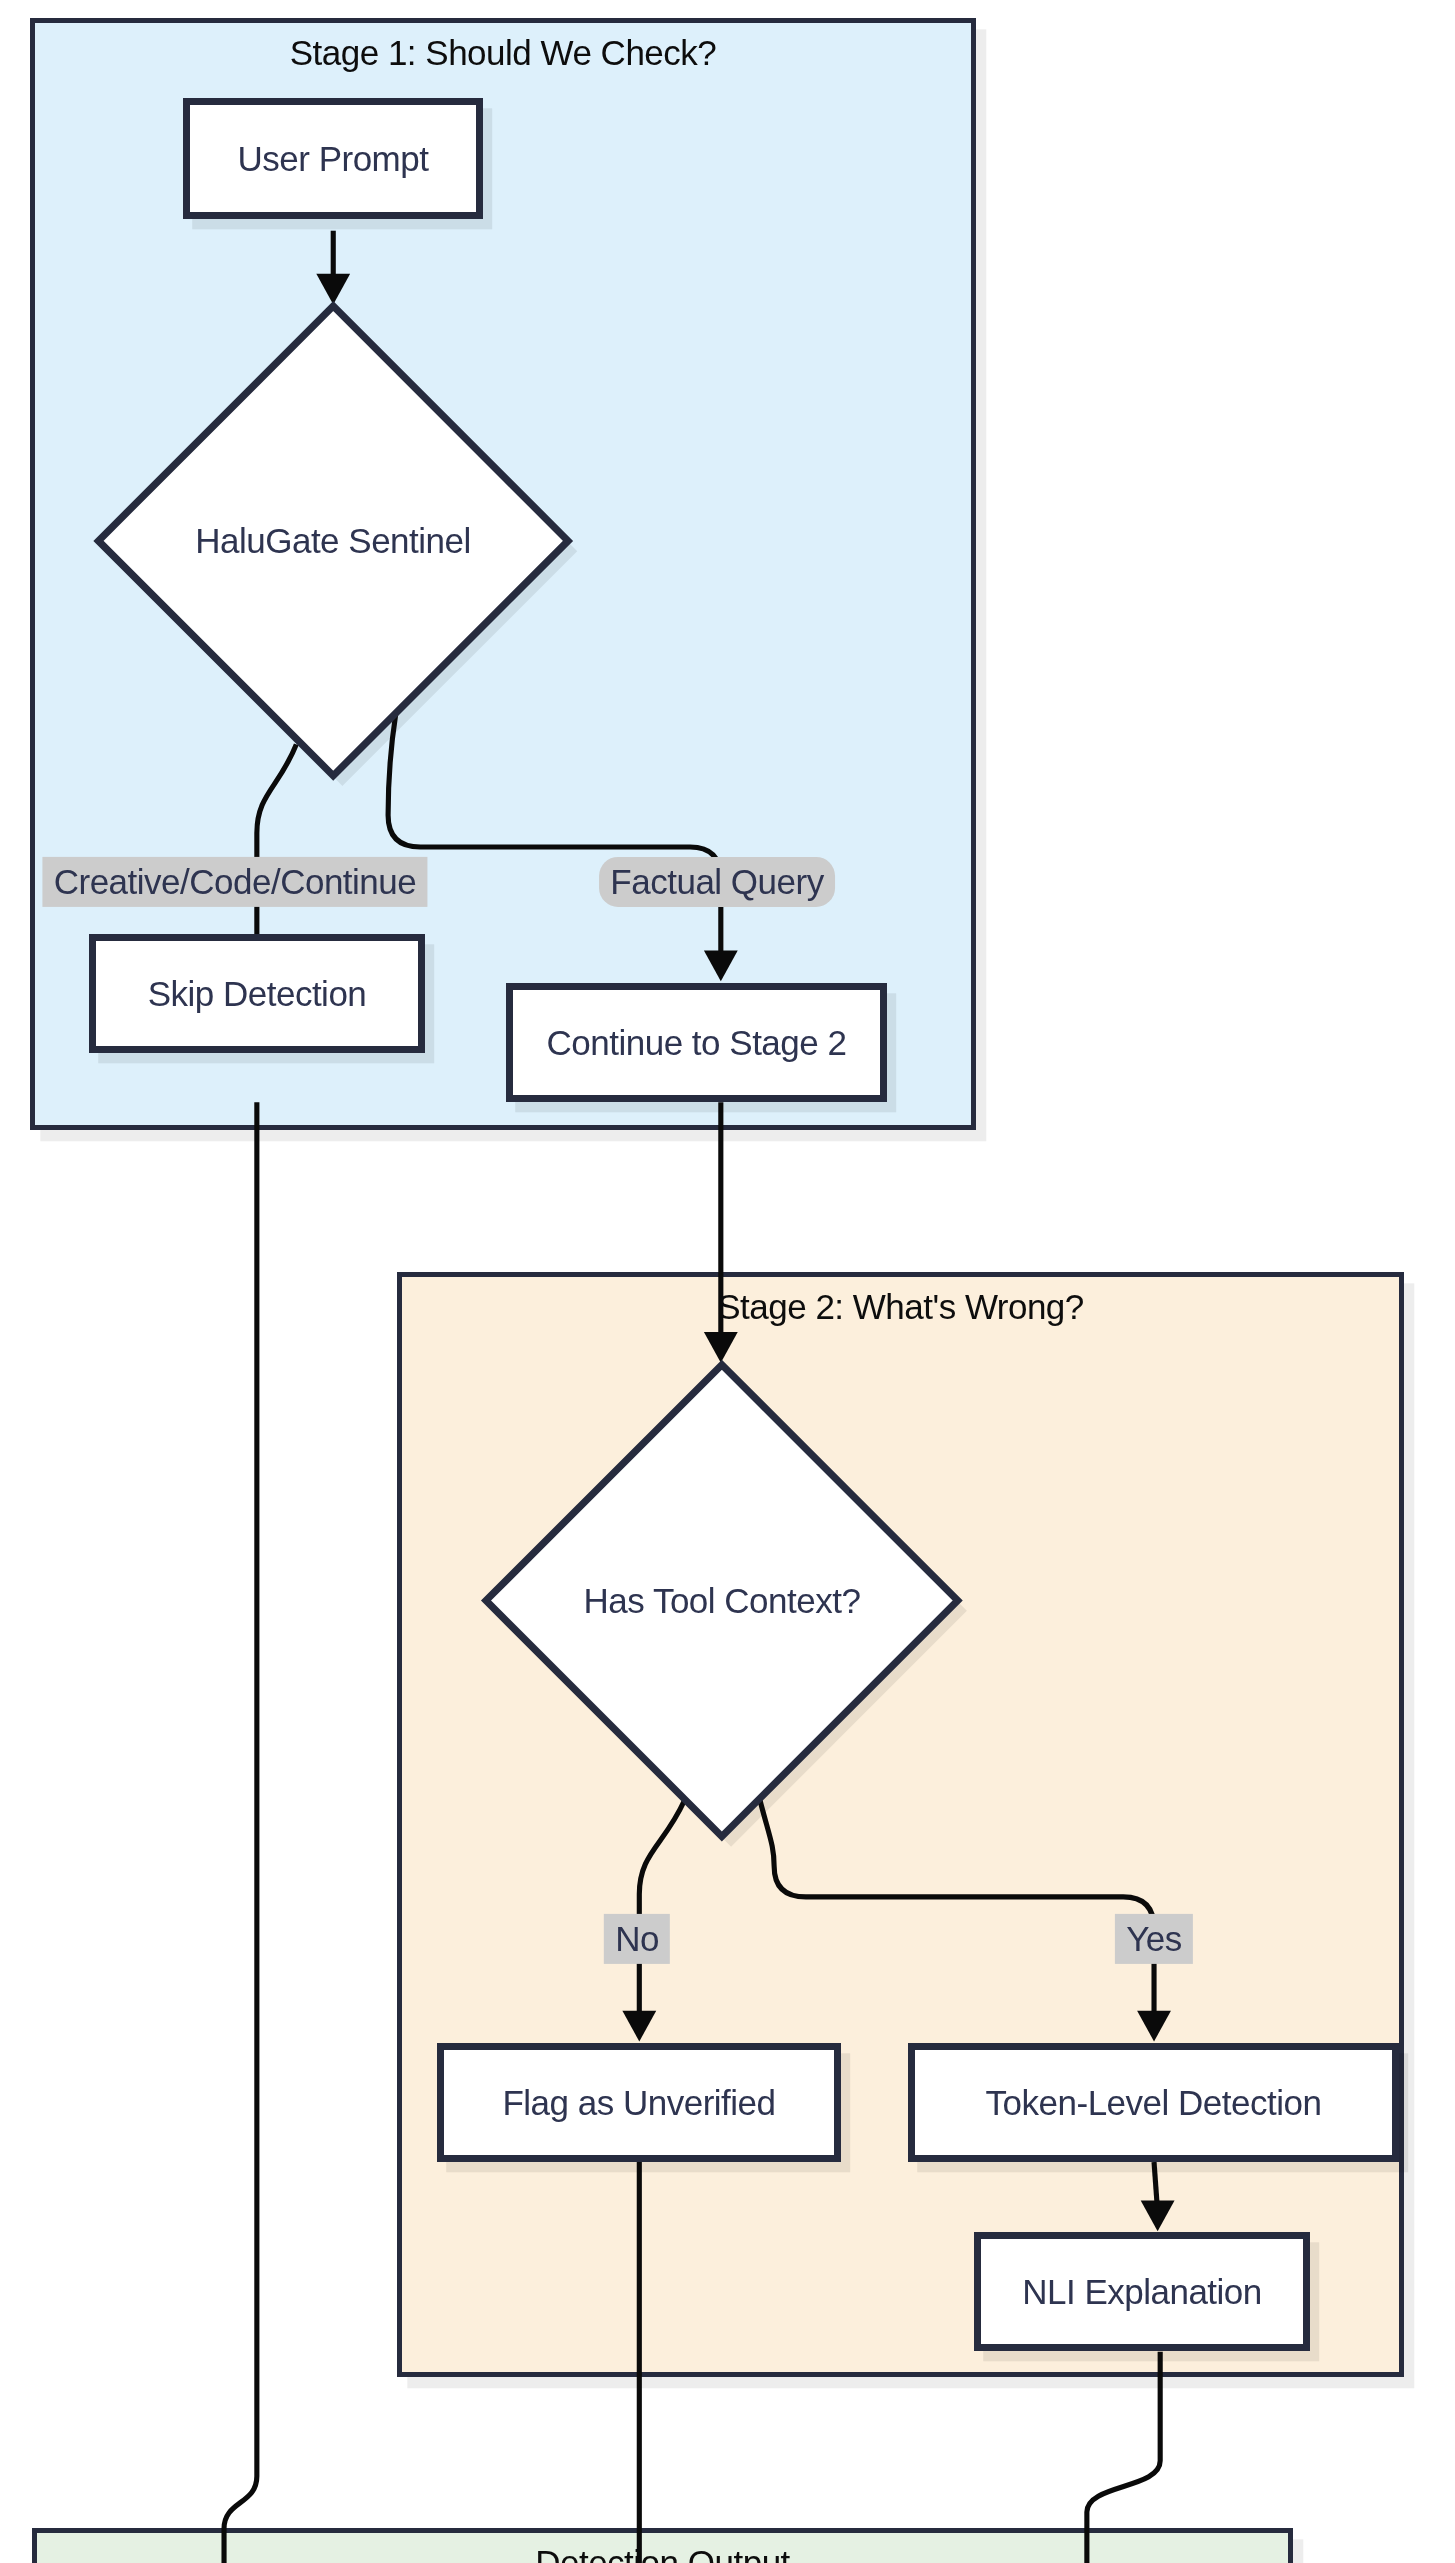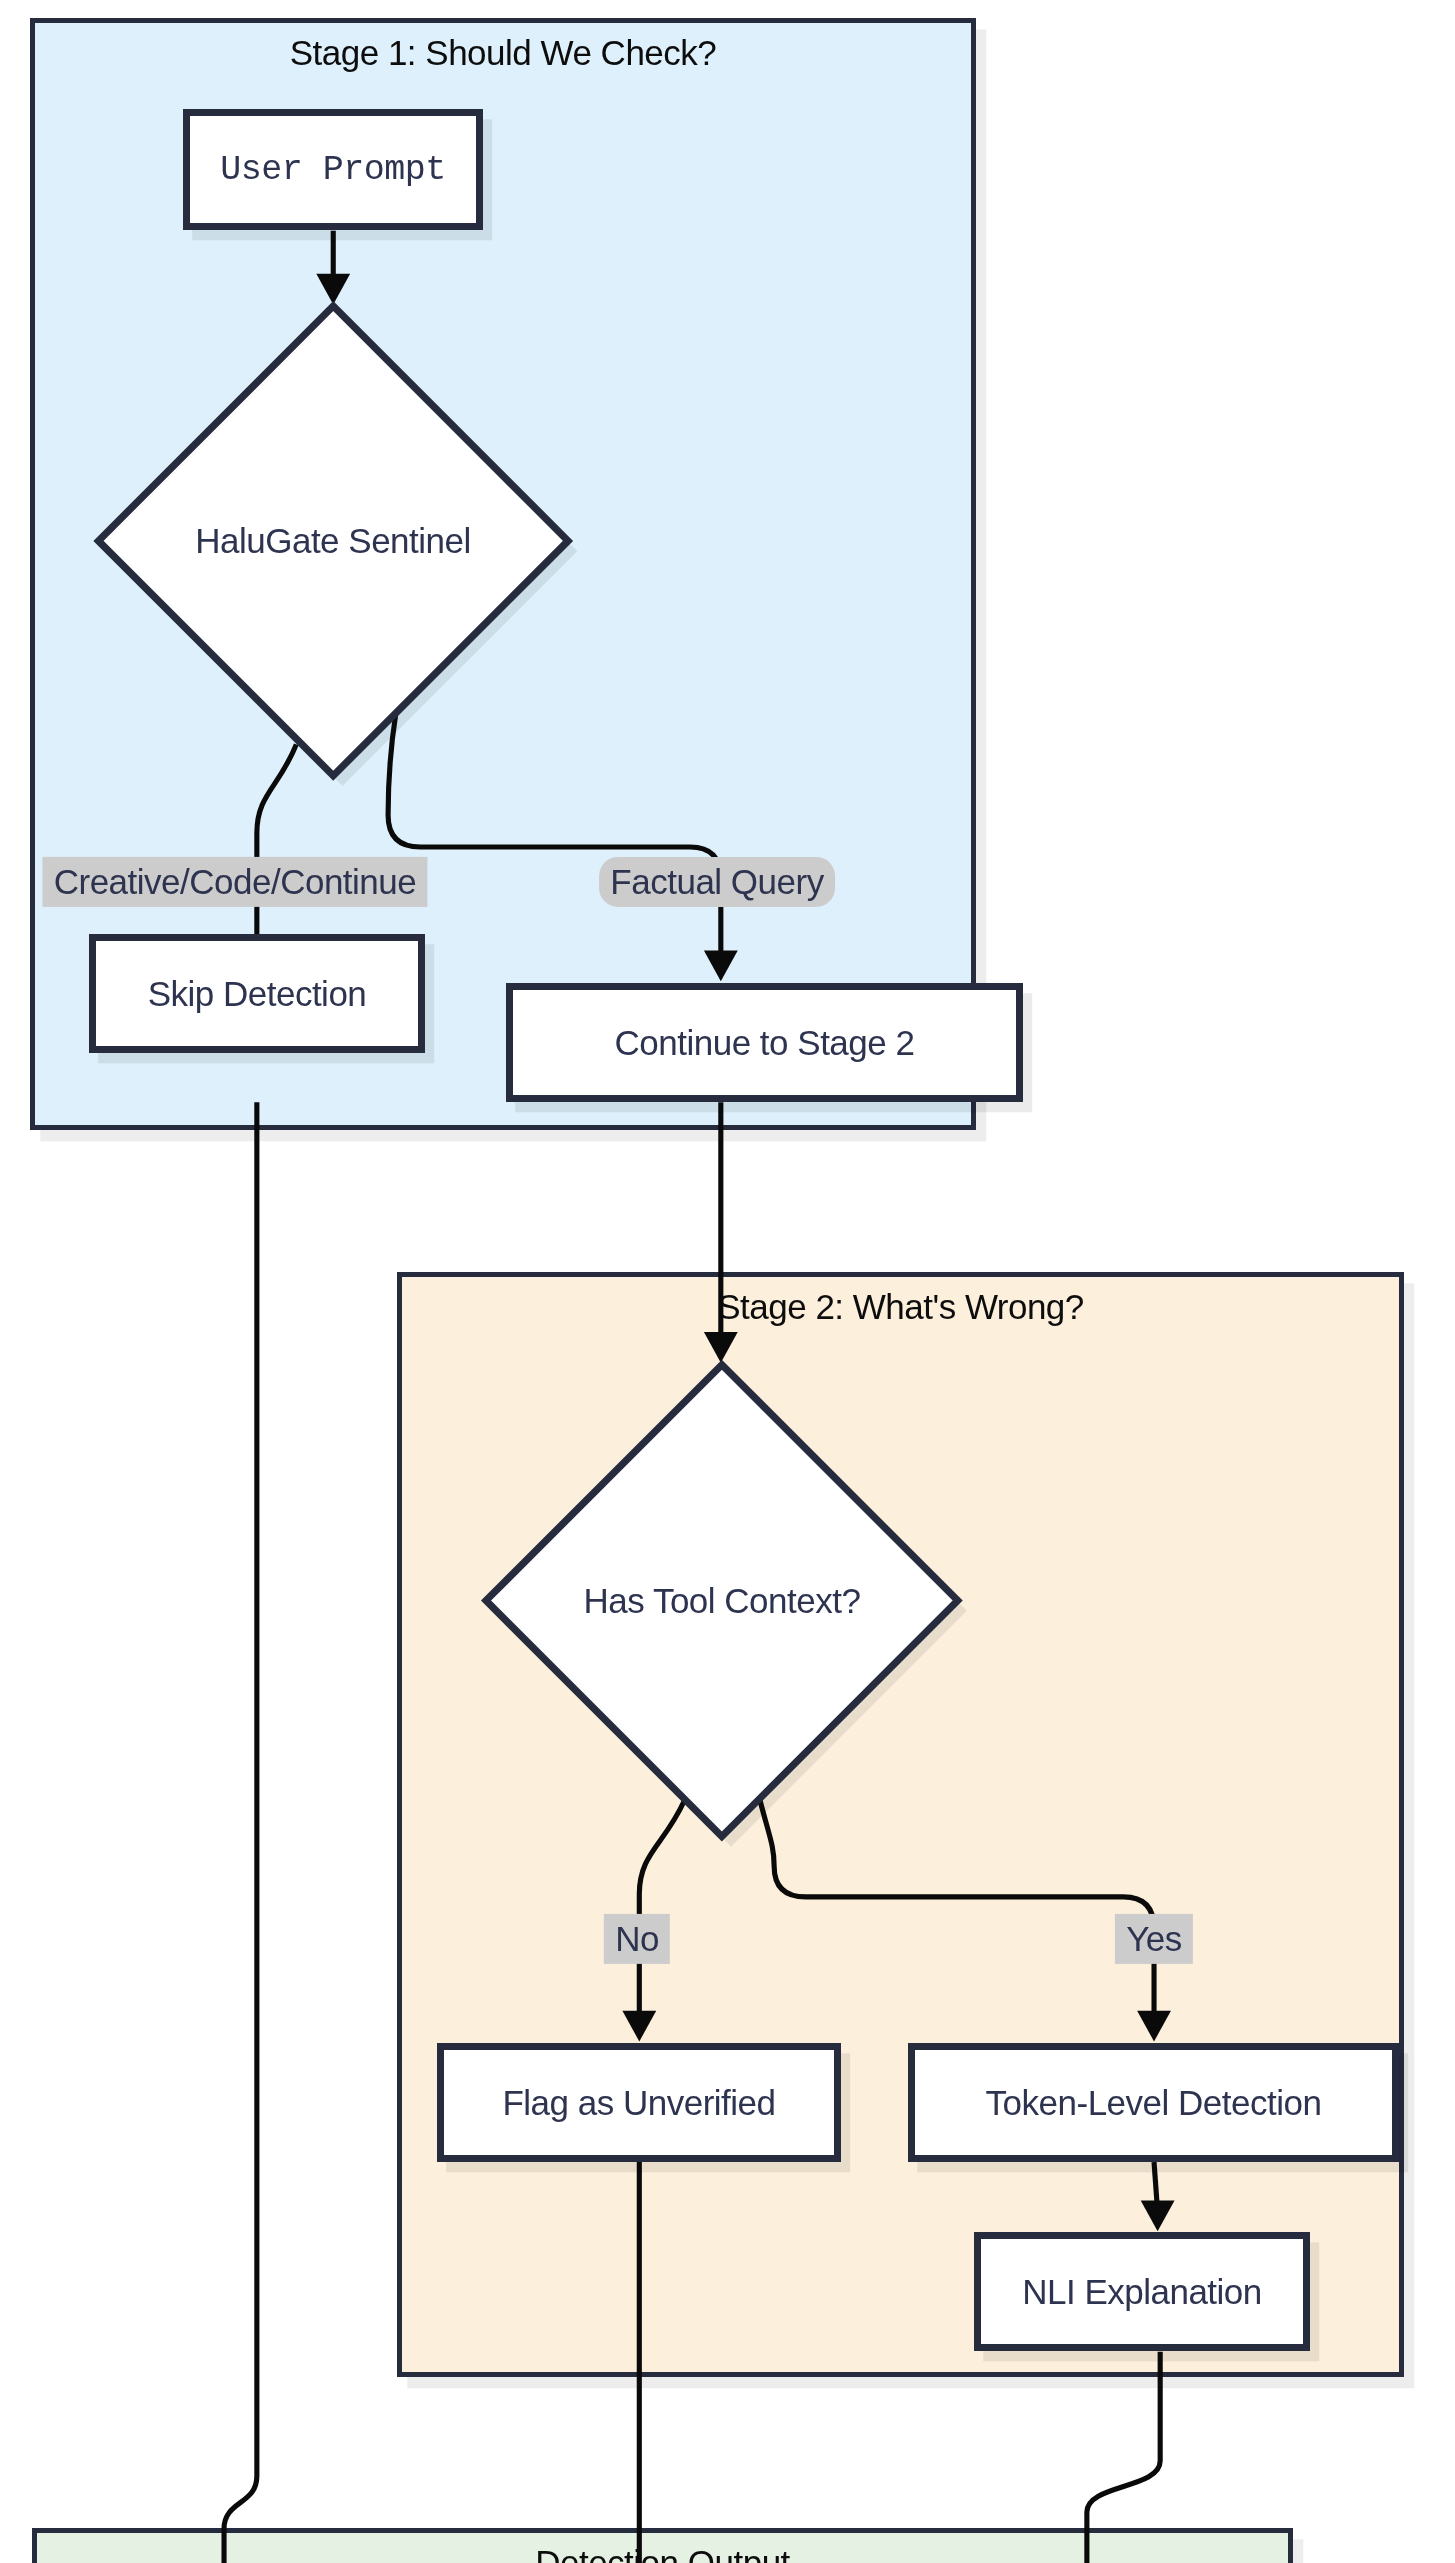--- a/index.html
+++ b/index.html
@@ -76,27 +76,27 @@
     <polygon class="arrow" points="2218,3922 2284,3922 2251,3982"></polygon>
     <polygon class="arrow" points="2225,4292 2291,4292 2258,4352"></polygon>
     <polygon class="arrow" points="404,5048 470,5048 437,5108"></polygon>
     <polygon class="arrow" points="1214,5048 1280,5048 1247,5108"></polygon>
     <polygon class="arrow" points="2087,5048 2153,5048 2120,5108"></polygon>
 
     <polygon class="diamond" points="650,597 1108,1055 650,1513 192,1055"></polygon>
     <polygon class="diamond" points="1408,2662 1868,3122 1408,3582 948,3122"></polygon>
   </svg>
 
-  <div class="node" style="left:183px;top:109px;width:300px;height:121px;font-family:Liberation Mono, monospace;">
+  <div class="node" style="left:183px;top:98px;width:300px;height:121px;">
     <span>User Prompt</span>
   </div>
   <div class="node" style="left:89px;top:934px;width:336px;height:119px;">
     <span>Skip Detection</span>
   </div>
-  <div class="node" style="left:506px;top:983px;width:517px;height:119px;">
+  <div class="node" style="left:506px;top:983px;width:381px;height:119px;">
     <span>Continue to Stage 2</span>
   </div>
   <div class="node" style="left:437px;top:2043px;width:404px;height:119px;">
     <span>Flag as Unverified</span>
   </div>
   <div class="node" style="left:908px;top:2043px;width:491px;height:119px;">
     <span>Token-Level Detection</span>
   </div>
   <div class="node" style="left:974px;top:2232px;width:336px;height:119px;">
     <span>NLI Explanation</span>

